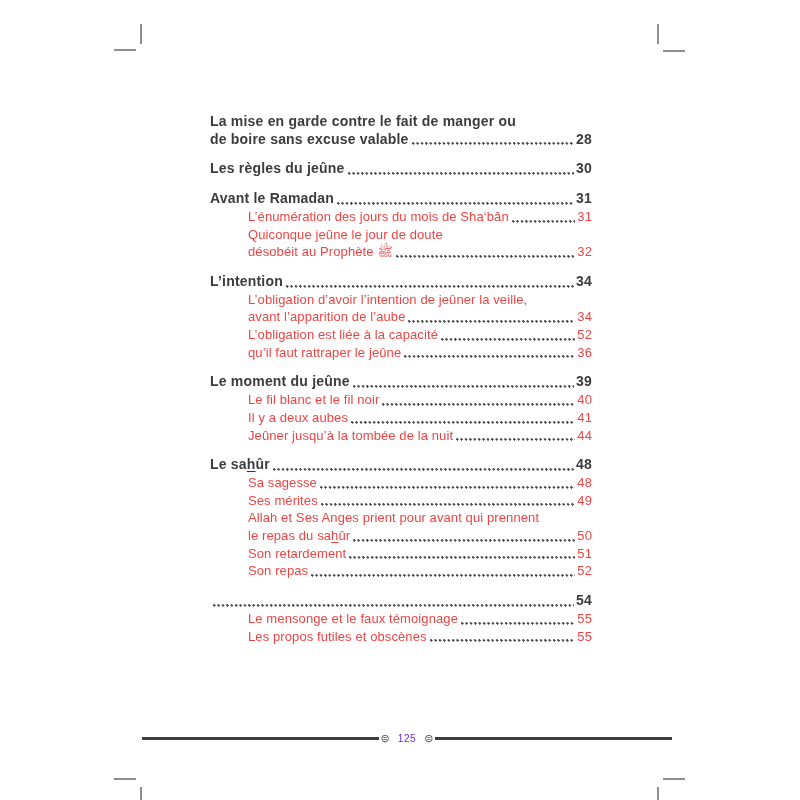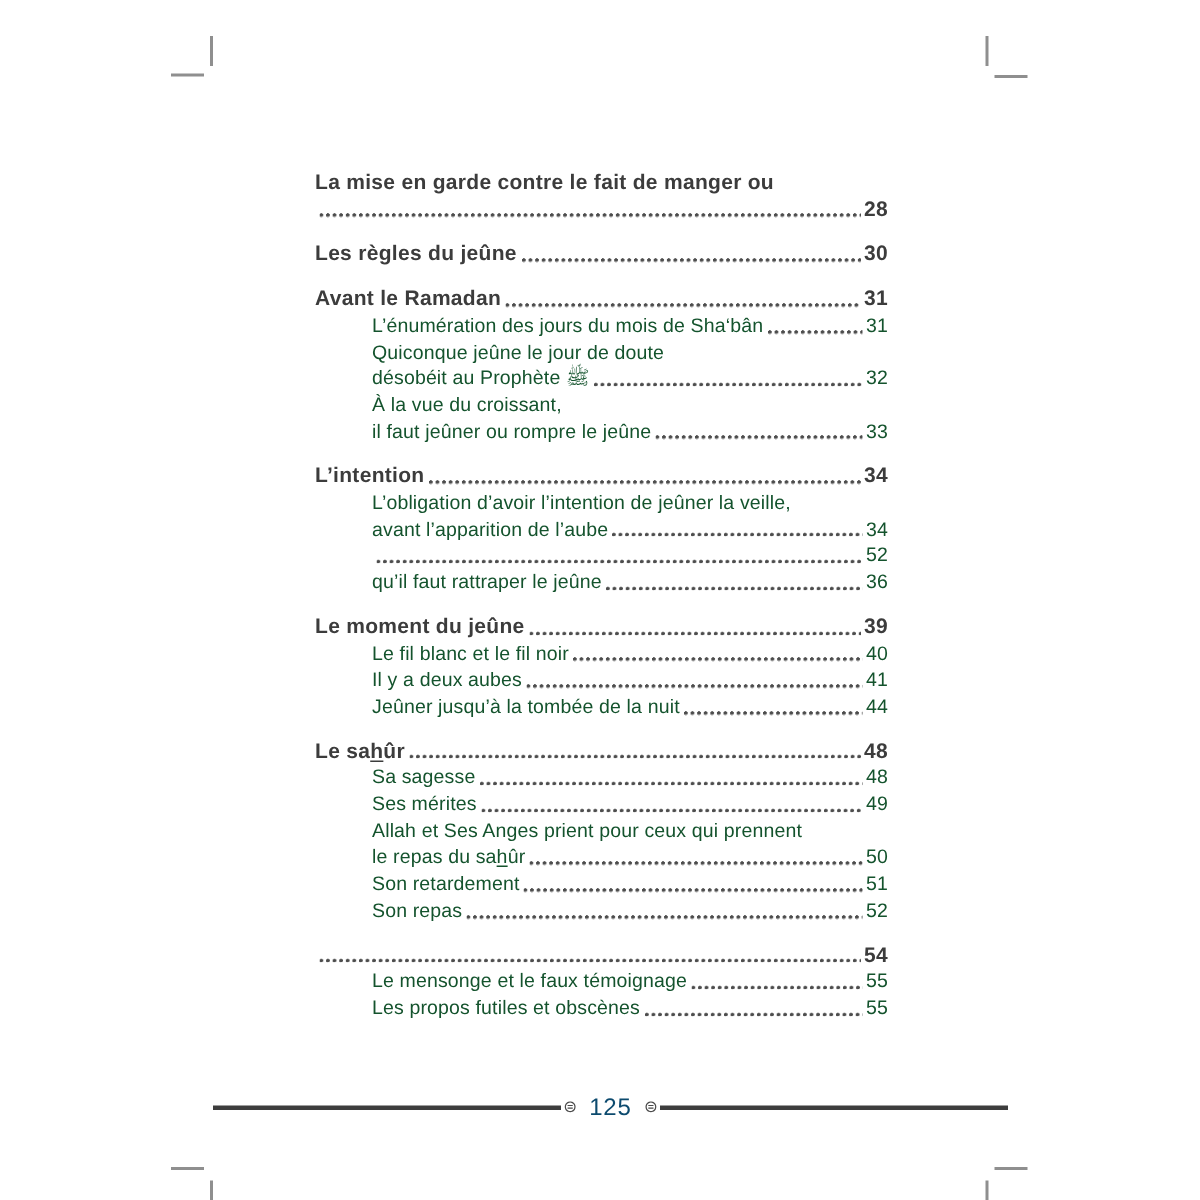--- a/index.html
+++ b/index.html
@@ -28,21 +28,21 @@
   .toc { position: absolute; left: 210px; top: 97px; width: 382px; }
   .section { margin-bottom: 12px; }
   .row {
     display: flex; align-items: baseline;
     white-space: nowrap; line-height: 17.7px;
   }
   .heading .row {
     font-size: 14px; font-weight: 700; color: #3c3c3c; letter-spacing: 0.2px;
   }
   .item { padding-left: 38px; }
-  .item .row { font-size: 13px; font-weight: 400; color: #14532d; letter-spacing: 0.1px; }
+  .item .row { font-size: 13px; font-weight: 400; color: #ef4444; letter-spacing: 0.1px; }
   .txt { flex: 0 0 auto; }
   .dots {
     flex: 1 1 auto; min-width: 12px;
     height: 3px;
     align-self: flex-end;
     margin: 0 2px 3px 3px;
     background-image: radial-gradient(circle at 1.2px 1.4px, #4d4d4d 1.1px, rgba(0,0,0,0) 1.35px);
     background-size: 4.4px 3px;
     background-repeat: repeat-x;
     background-position: left bottom;
@@ -52,21 +52,21 @@
   .seg-u { text-decoration: underline; text-underline-offset: 2px; }
 
   
   .footer {
     position: absolute; left: 142px; top: 714px;
     width: 530px; height: 17px;
     display: flex; align-items: center;
   }
   .rule { flex: 1 1 auto; height: 2.5px; background: #3d3d3d; }
   .orn { font-size: 11px; color: #4a4a4a; line-height: 1; margin: 0 2px; }
-  .folio { font-size: 16px; color: #0c4a6e; margin: 0 6px; letter-spacing: 0.6px; }
+  .folio { font-size: 10px; color: #6d28d9; margin: 0 6px; letter-spacing: 0.6px; }
 </style>
 </head>
 <body>
 
 <div class="canvas">
 
   <div class="cropmark cm-tl-v"></div>
   <div class="cropmark cm-tl-h"></div>
   <div class="cropmark cm-tr-v"></div>
   <div class="cropmark cm-tr-h"></div>
@@ -75,20 +75,21 @@
   <div class="cropmark cm-br-h"></div>
   <div class="cropmark cm-br-v"></div>
 
   <main class="toc">
       <div class="section">
         <div class="heading">
           <div class="row">
             <span class="txt">La mise en garde contre le fait de manger ou</span>
           </div>
           <div class="row">
+            <span class="txt">de boire sans excuse valable</span>
             <span class="dots"></span>
             <span class="pg">28</span>
           </div>
         </div>
       </div>
       <div class="section">
         <div class="heading">
           <div class="row">
             <span class="txt">Les règles du jeûne</span>
             <span class="dots"></span>
@@ -114,30 +115,20 @@
         <div class="item">
           <div class="row">
             <span class="txt">Quiconque jeûne le jour de doute</span>
           </div>
           <div class="row">
             <span class="txt">désobéit au Prophète ﷺ</span>
             <span class="dots"></span>
             <span class="pg">32</span>
           </div>
         </div>
-        <div class="item">
-          <div class="row">
-            <span class="txt">À la vue du croissant,</span>
-          </div>
-          <div class="row">
-            <span class="txt">il faut jeûner ou rompre le jeûne</span>
-            <span class="dots"></span>
-            <span class="pg">33</span>
-          </div>
-        </div>
       </div>
       <div class="section">
         <div class="heading">
           <div class="row">
             <span class="txt">L’intention</span>
             <span class="dots"></span>
             <span class="pg">34</span>
           </div>
         </div>
         <div class="item">
@@ -145,20 +136,21 @@
             <span class="txt">L’obligation d’avoir l’intention de jeûner la veille,</span>
           </div>
           <div class="row">
             <span class="txt">avant l’apparition de l’aube</span>
             <span class="dots"></span>
             <span class="pg">34</span>
           </div>
         </div>
         <div class="item">
           <div class="row">
+            <span class="txt">L’obligation est liée à la capacité</span>
             <span class="dots"></span>
             <span class="pg">52</span>
           </div>
         </div>
         <div class="item">
           <div class="row">
             <span class="txt">qu’il faut rattraper le jeûne</span>
             <span class="dots"></span>
             <span class="pg">36</span>
           </div>
@@ -211,21 +203,21 @@
         </div>
         <div class="item">
           <div class="row">
             <span class="txt">Ses mérites</span>
             <span class="dots"></span>
             <span class="pg">49</span>
           </div>
         </div>
         <div class="item">
           <div class="row">
-            <span class="txt">Allah et Ses Anges prient pour ceux qui prennent</span>
+            <span class="txt">Allah et Ses Anges prient pour avant qui prennent</span>
           </div>
           <div class="row">
             <span class="txt">le repas du <span class="seg-i">sa</span><span class="seg-i seg-u">h</span><span class="seg-i">ûr</span></span>
             <span class="dots"></span>
             <span class="pg">50</span>
           </div>
         </div>
         <div class="item">
           <div class="row">
             <span class="txt">Son retardement</span>

